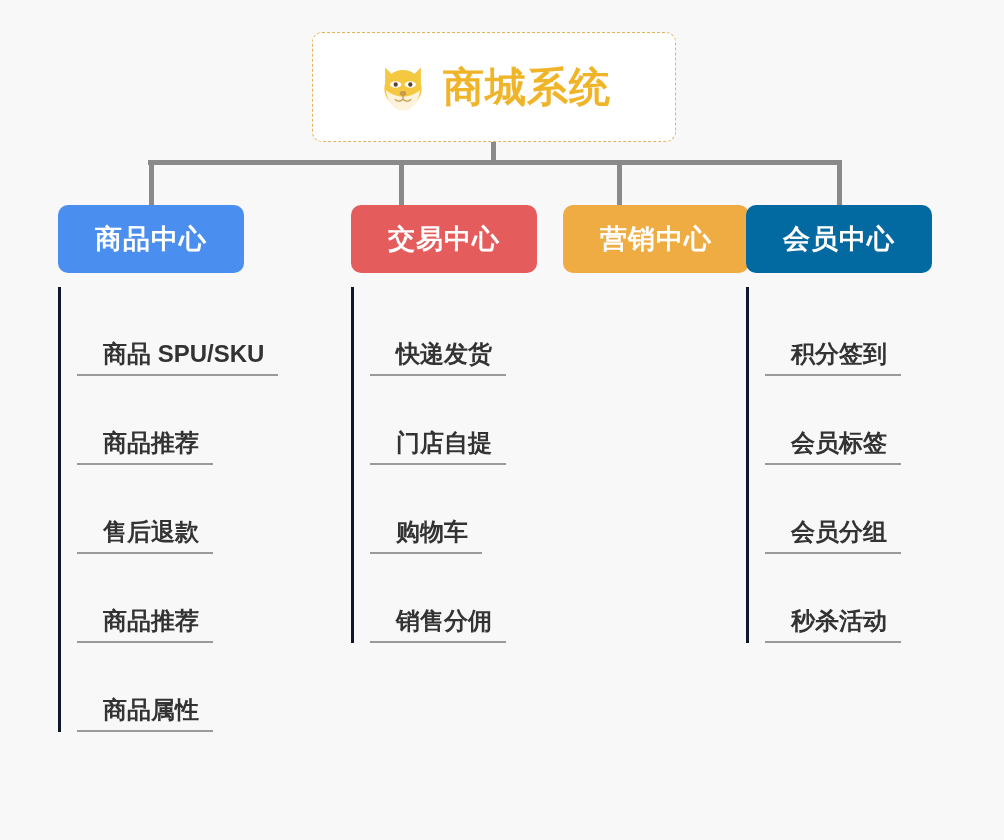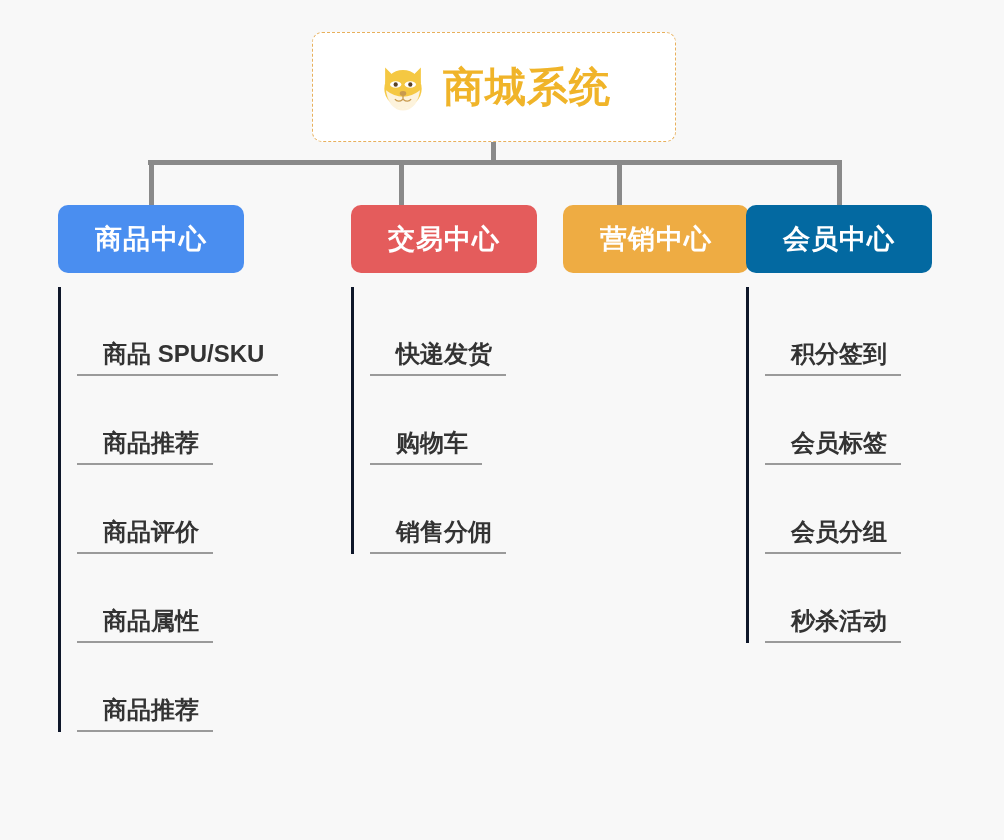--- a/index.html
+++ b/index.html
@@ -157,39 +157,42 @@
           <span>商品中心</span>
         </div>
         <div class="leaf-list">
           <div class="leaf-item">
             <span class="leaf-label">商品 SPU/SKU</span>
           </div>
           <div class="leaf-item">
             <span class="leaf-label">商品推荐</span>
           </div>
           <div class="leaf-item">
-            <span class="leaf-label">商品评价</span>
+            <span class="leaf-label">售后退款</span>
+          </div>
+          <div class="leaf-item">
+            <span class="leaf-label">商品推荐</span>
           </div>
           <div class="leaf-item">
             <span class="leaf-label">商品属性</span>
-          </div>
-          <div class="leaf-item">
-            <span class="leaf-label">商品推荐</span>
           </div>
         </div>
       </div>
       <div class="branch" style="left: 308px; width: 186px; padding-left: 43px;">
         <div class="branch-header" style="background: rgb(228, 92, 92);">
           <span>交易中心</span>
         </div>
         <div class="leaf-list">
           <div class="leaf-item">
             <span class="leaf-label">快递发货</span>
           </div>
           <div class="leaf-item">
+            <span class="leaf-label">门店自提</span>
+          </div>
+          <div class="leaf-item">
             <span class="leaf-label">购物车</span>
           </div>
           <div class="leaf-item">
             <span class="leaf-label">销售分佣</span>
           </div>
         </div>
       </div>
       <div class="branch" style="left: 526px; width: 186px; padding-left: 37px;">
         <div class="branch-header" style="background: rgb(238, 172, 67);">
           <span>营销中心</span>

